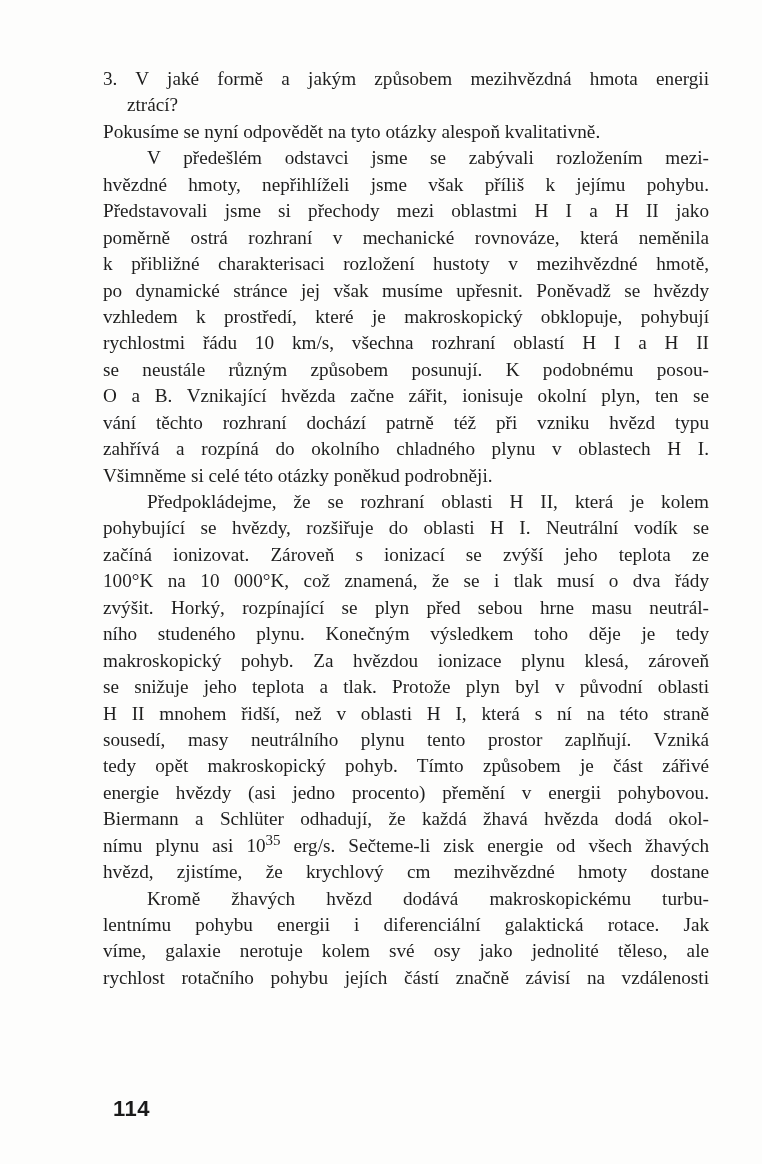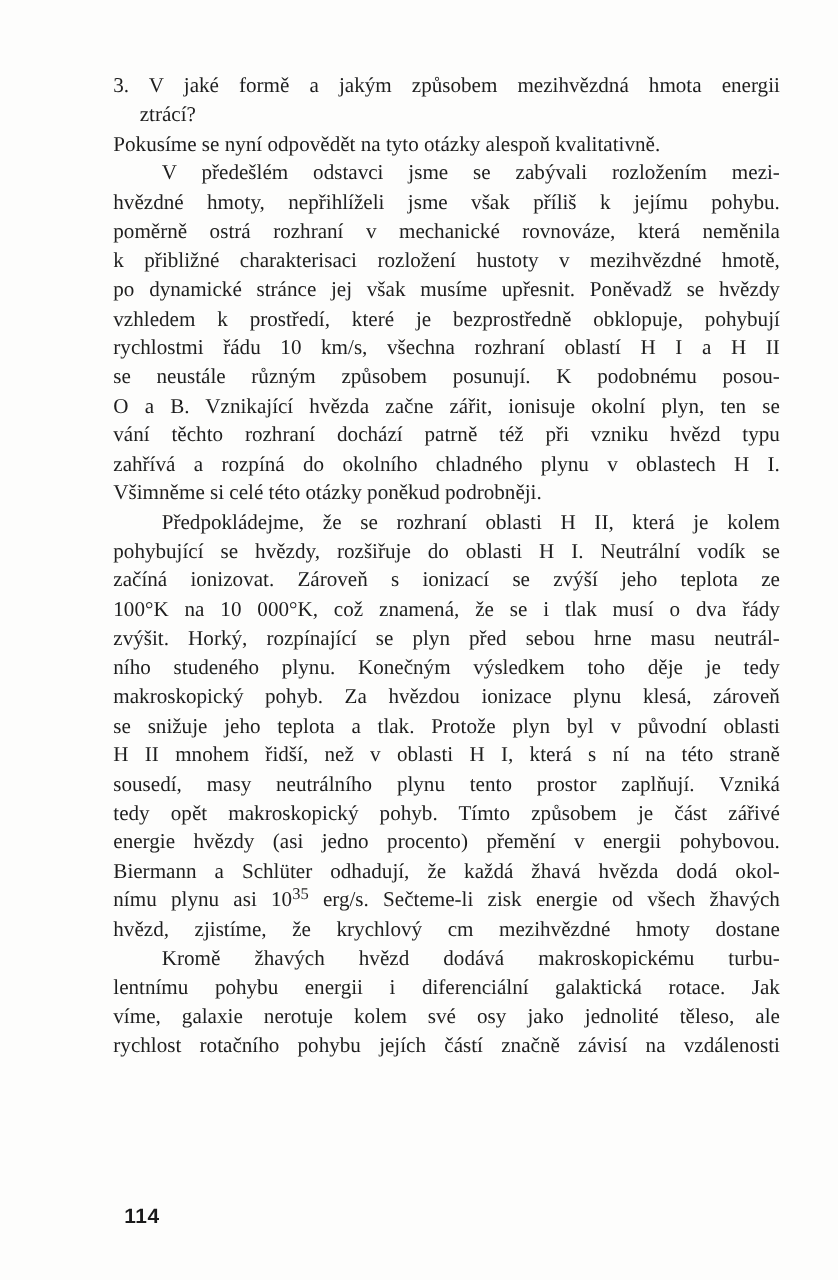--- a/index.html
+++ b/index.html
@@ -49,42 +49,43 @@
       font-size: 15px;
       line-height: 0;
       vertical-align: 7px;
     }
     .page-number {
       position: absolute;
       left: 113px;
       top: 1096px;
       font-family: "Liberation Sans", "DejaVu Sans", sans-serif;
       font-weight: bold;
-      font-size: 19px;
+      font-size: 22px;
       color: #1a1a1a;
       letter-spacing: 0.5px;
     }
   </style>
 </head>
 <body>
 
 <div class="page">
   <div class="text-block">
 
     <span class="line">3. V jaké formě a jakým způsobem mezihvězdná hmota energii</span>
     <span class="line last hang">ztrácí?</span>
 
     <span class="line last">Pokusíme se nyní odpovědět na tyto otázky alespoň kvalitativně.</span>
 
     <span class="line indent">V předešlém odstavci jsme se zabývali rozložením mezi-</span>
     <span class="line">hvězdné hmoty, nepřihlíželi jsme však příliš k jejímu pohybu.</span>
+    <span class="line">Představovali jsme si přechody mezi oblastmi H I a H II jako</span>
     <span class="line">poměrně ostrá rozhraní v mechanické rovnováze, která neměnila</span>
     <span class="line">k přibližné charakterisaci rozložení hustoty v mezihvězdné hmotě,</span>
     <span class="line">po dynamické stránce jej však musíme upřesnit. Poněvadž se hvězdy</span>
-    <span class="line">vzhledem k prostředí, které je bezprostředně obklopuje, pohybují</span>
+    <span class="line">vzhledem k prostředí, které je makroskopický obklopuje, pohybují</span>
     <span class="line">rychlostmi řádu 10 km/s, všechna rozhraní oblastí H I a H II</span>
     <span class="line">se neustále různým způsobem posunují. K podobnému posou-</span>
     <span class="line">O a B. Vznikající hvězda začne zářit, ionisuje okolní plyn, ten se</span>
     <span class="line">vání těchto rozhraní dochází patrně též při vzniku hvězd typu</span>
     <span class="line">zahřívá a rozpíná do okolního chladného plynu v oblastech H I.</span>
     <span class="line last">Všimněme si celé této otázky poněkud podrobněji.</span>
 
     <span class="line indent">Předpokládejme, že se rozhraní oblasti H II, která je kolem</span>
     <span class="line">pohybující se hvězdy, rozšiřuje do oblasti H I. Neutrální vodík se</span>
     <span class="line">začíná ionizovat. Zároveň s ionizací se zvýší jeho teplota ze</span>

